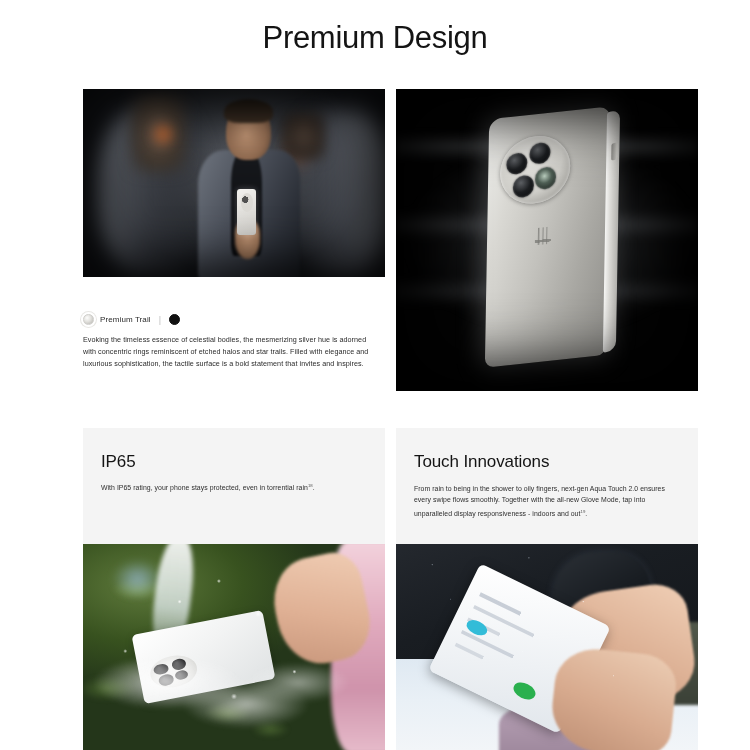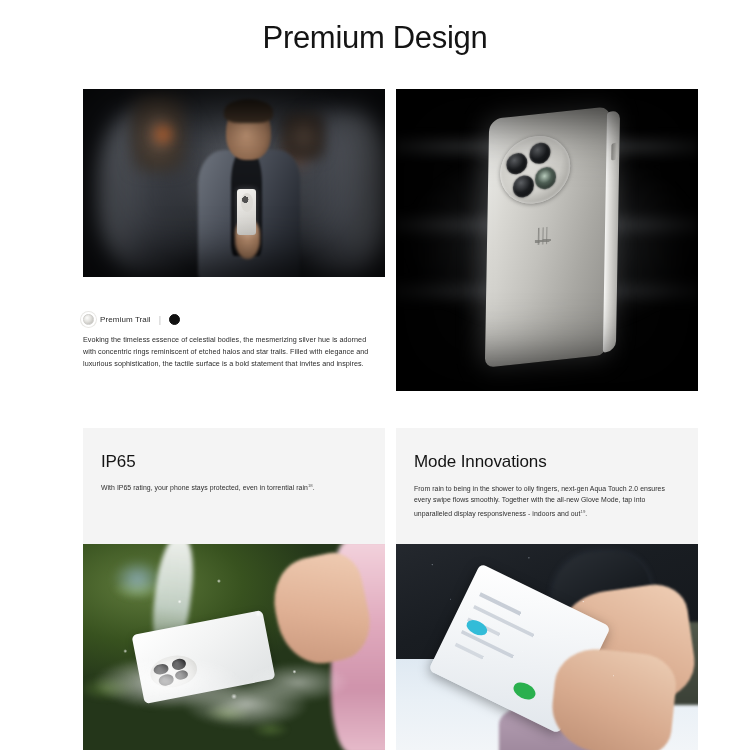--- a/index.html
+++ b/index.html
@@ -434,21 +434,21 @@
           <i class="w-c3"></i>
           <i class="w-c4"></i>
         </div>
       </div>
       <div class="w-splash"></div>
       <div class="w-drops"></div>
     </div>
   </div>
 
   <div class="feature-card card-touch">
-    <h2 class="card-head">Mode Innovations</h2>
+    <h2 class="card-head">Touch Innovations</h2>
     <p class="card-body"><span>From rain to being in the shower to oily fingers, next-gen Aqua Touch 2.0 ensures every swipe flows smoothly. Together with the all-new Glove Mode, tap into unparalleled display responsiveness - indoors and out</span><span class="sup">19</span><span>.</span></p>
     <div class="card-media">
       <div class="t-top"></div>
       <div class="t-bot"></div>
       <div class="t-rock"></div>
       <div class="t-sleeve"></div>
       <div class="t-sleeve2"></div>
       <div class="t-hand-a"></div>
       <div class="t-phone">
         <div class="t-ui"></div>

